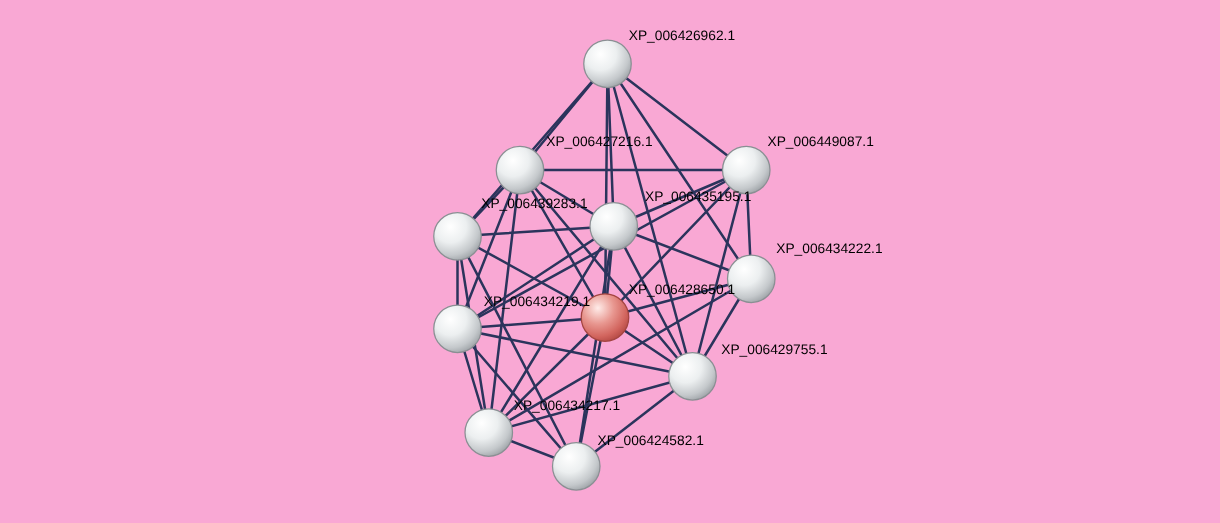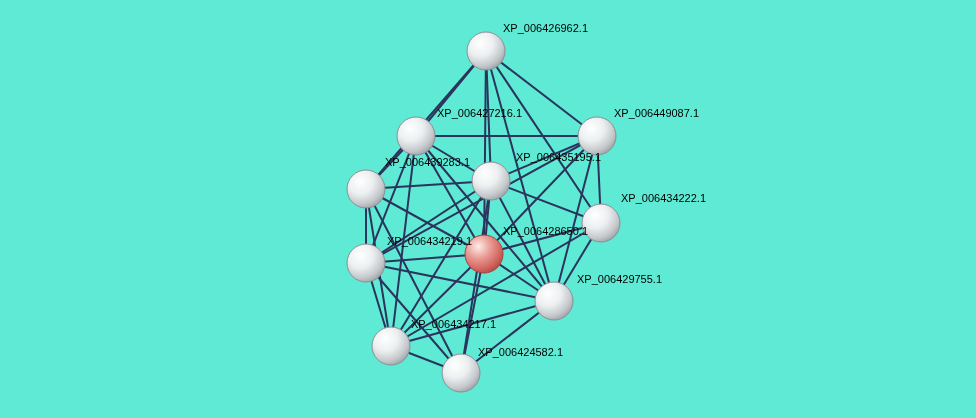--- a/index.html
+++ b/index.html
@@ -4,21 +4,21 @@
 <style>
   html, body {
     margin: 0;
     padding: 0;
     background: #ffffff;
   }
   .viewport {
     position: relative;
     width: 976px;
     height: 418px;
-    background: #5eead4;
+    background: #f9a8d4;
     overflow: hidden;
     font-family: "Liberation Sans", sans-serif;
   }
   svg text {
     font-family: "Liberation Sans", "DejaVu Sans", sans-serif;
   }
 </style>
 </head>
 <body>
 

